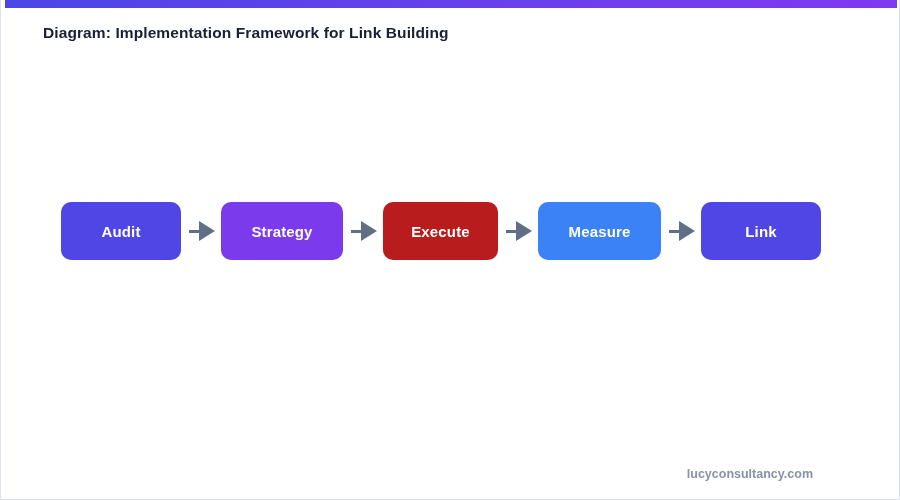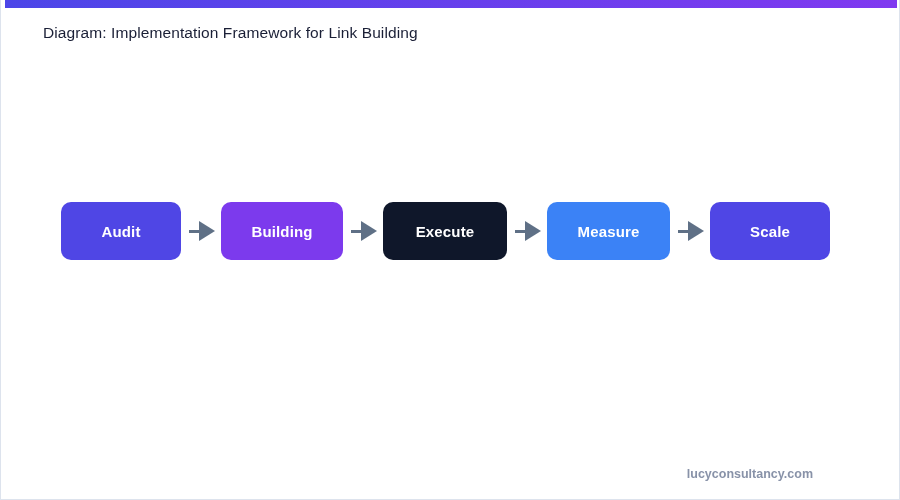--- a/index.html
+++ b/index.html
@@ -37,21 +37,21 @@
     background: linear-gradient(90deg, #4c46e8 0%, #5b4ae9 38%, #6c45ee 62%, #8039f0 100%);
   }
 
   
   .title {
     position: absolute;
     left: 42px;
     top: 24px;
     margin: 0;
     font-size: 15.5px;
-    font-weight: normal;
+    font-weight: bold;
     color: #1a1f36;
     letter-spacing: 0.1px;
     white-space: nowrap;
   }
 
   
   .flow {
     position: absolute;
     left: 60px;
     top: 202px;
@@ -128,44 +128,44 @@
 
     <div class="node" style="background: rgb(79, 70, 229); width: 120px;">
       <span class="node-label">Audit</span>
     </div>
     <div class="connector">
       <span class="tail" style="background: rgb(95, 112, 134);"></span>
         <span class="head" style="border-left-color: rgb(95, 112, 134);"></span>
     </div>
 
     <div class="node" style="background: rgb(124, 58, 237); width: 122px;">
-      <span class="node-label">Building</span>
+      <span class="node-label">Strategy</span>
     </div>
     <div class="connector">
       <span class="tail" style="background: rgb(95, 112, 134);"></span>
         <span class="head" style="border-left-color: rgb(95, 112, 134);"></span>
     </div>
 
-    <div class="node" style="background: #0f172a; width: 124px;">
+    <div class="node" style="background: #b91c1c; width: 115px;">
       <span class="node-label">Execute</span>
     </div>
     <div class="connector">
       <span class="tail" style="background: rgb(95, 112, 134);"></span>
         <span class="head" style="border-left-color: rgb(95, 112, 134);"></span>
     </div>
 
     <div class="node" style="background: #3b82f6; width: 123px;">
       <span class="node-label">Measure</span>
     </div>
     <div class="connector">
       <span class="tail" style="background: rgb(95, 112, 134);"></span>
         <span class="head" style="border-left-color: rgb(95, 112, 134);"></span>
     </div>
 
     <div class="node" style="background: rgb(79, 70, 229); width: 120px;">
-      <span class="node-label">Scale</span>
+      <span class="node-label">Link</span>
     </div>
 
   </div>
 
   <div class="footer">lucyconsultancy.com</div>
 
 </div>
 
 </body></html>

